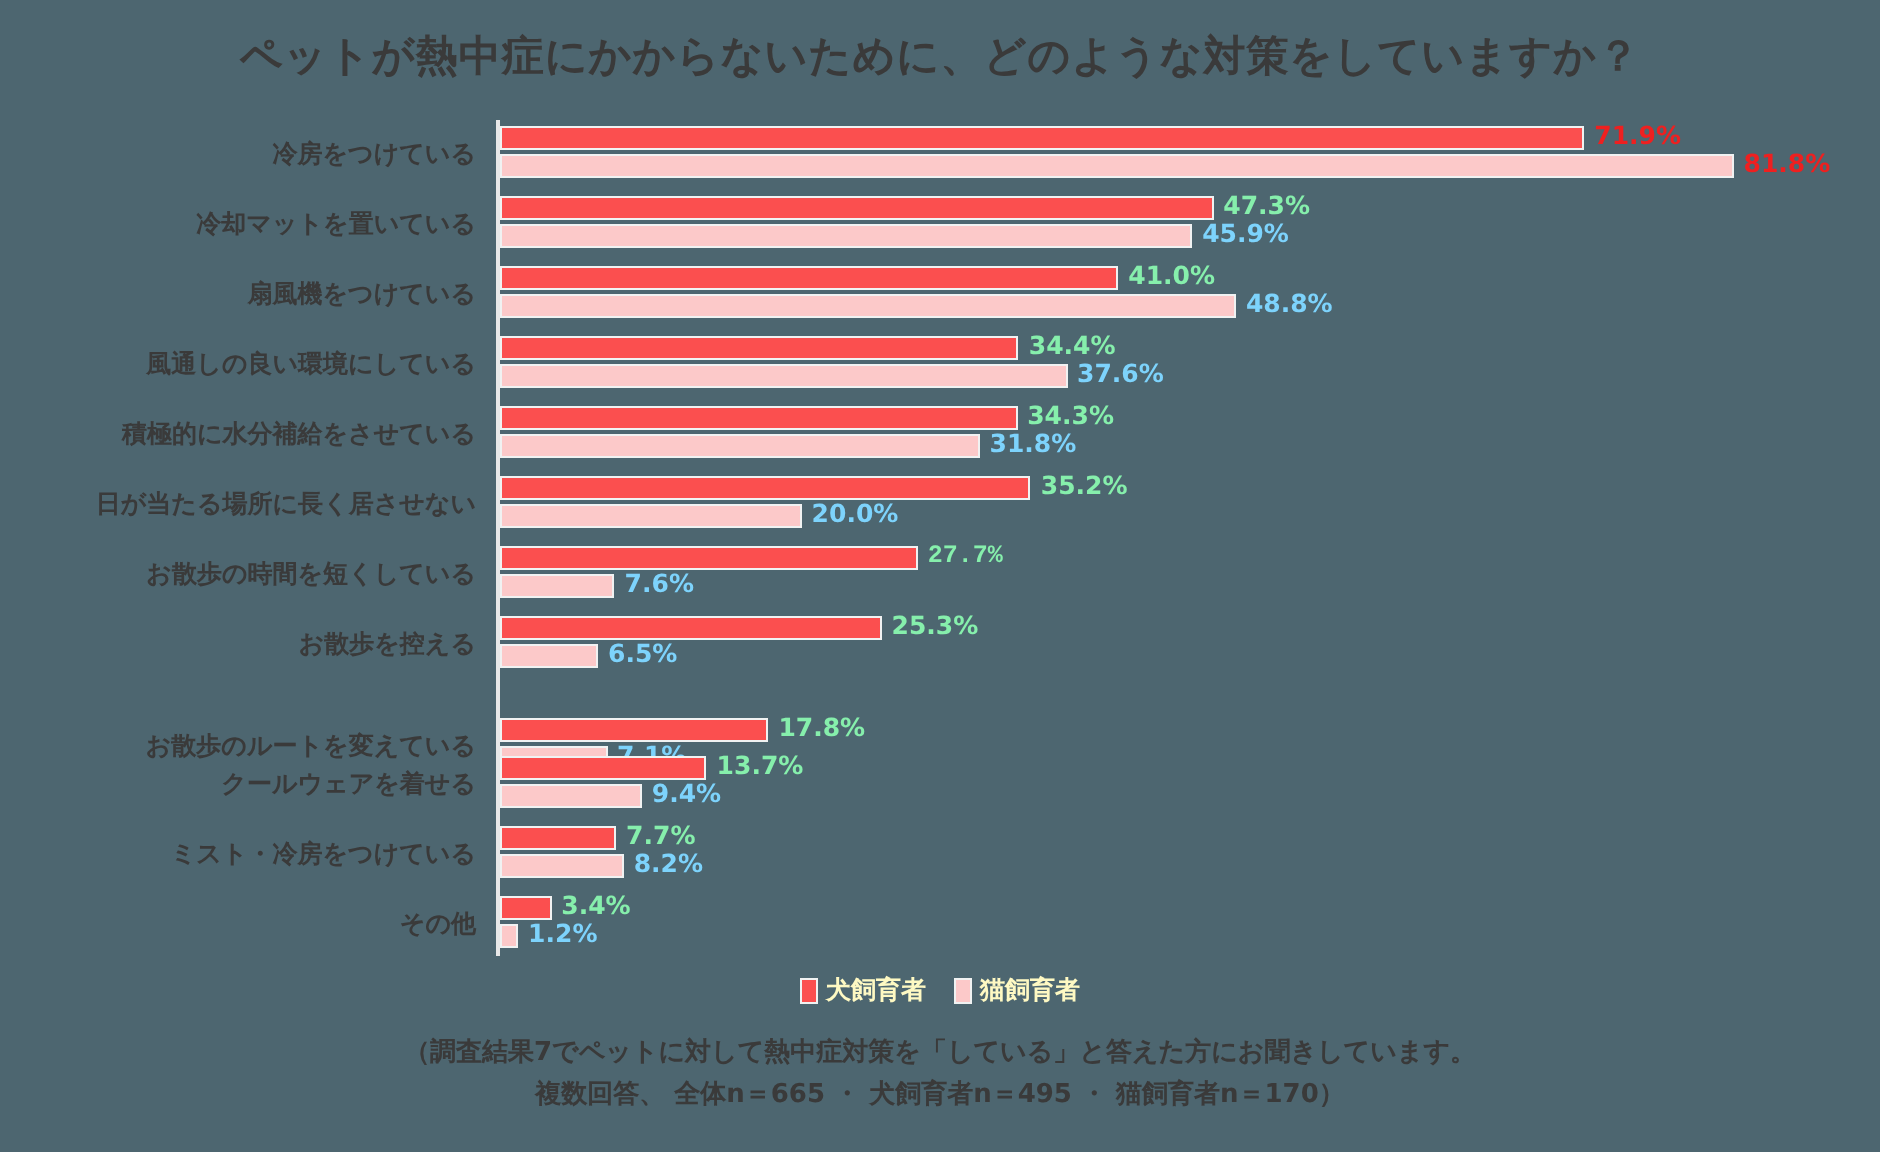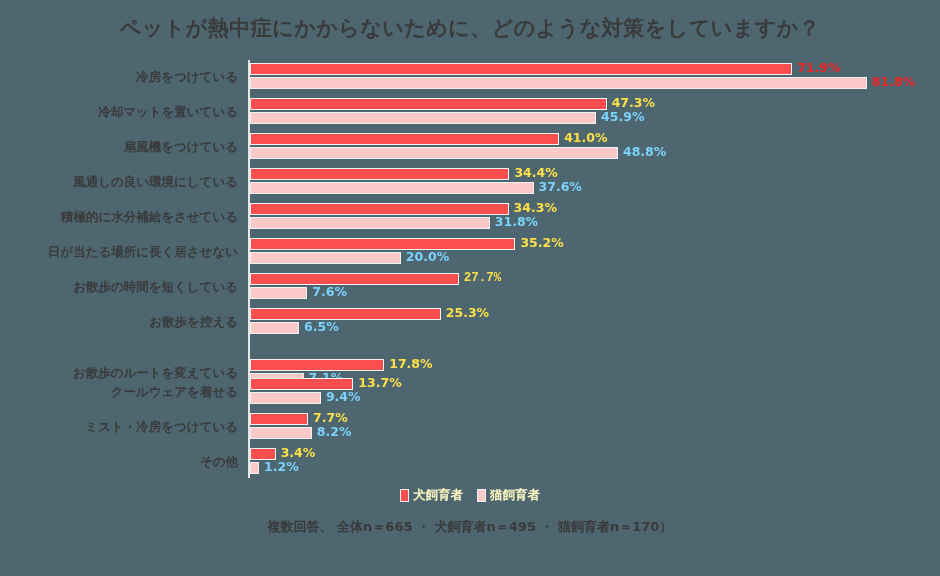--- a/index.html
+++ b/index.html
@@ -95,21 +95,21 @@
   }
   .bar-value {
     position: absolute;
     font-size: 12.5px;
     font-weight: bold;
     white-space: nowrap;
     line-height: 12px;
   }
   .bar-value.dog {
     top: 2px;
-    color: #fde047;
+    color: #86efac;
   }
   .bar-value.cat {
     top: 16px;
     color: #7dd3fc;
   }
   .bar-value.hl {
     color: #ee2020;
   }
 
   
@@ -284,16 +284,17 @@
         <span class="legend-swatch dog"></span>
         <span>犬飼育者</span>
       </div>
       <div class="legend-item">
         <span class="legend-swatch cat"></span>
         <span>猫飼育者</span>
       </div>
     </div>
 
   <div class="footer">
+    <span class="footer-line">（調査結果7でペットに対して熱中症対策を「している」と答えた方にお聞きしています。</span>
     <span class="footer-line">複数回答、 全体n＝665 ・ 犬飼育者n＝495 ・ 猫飼育者n＝170）</span>
   </div>
 
 </div>
 
 </body></html>

